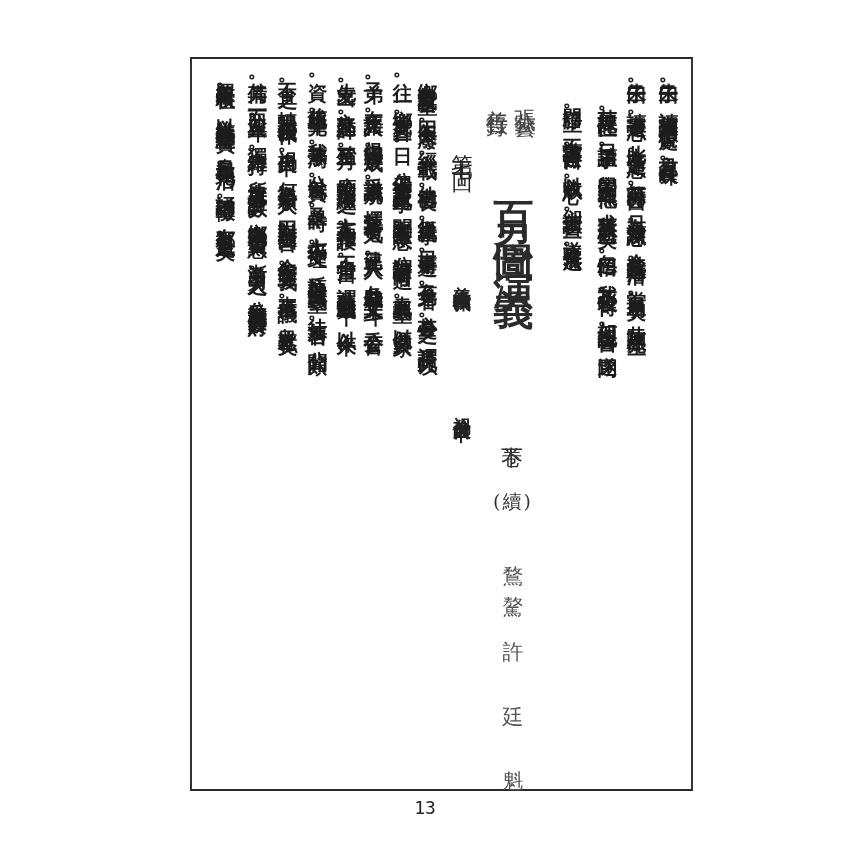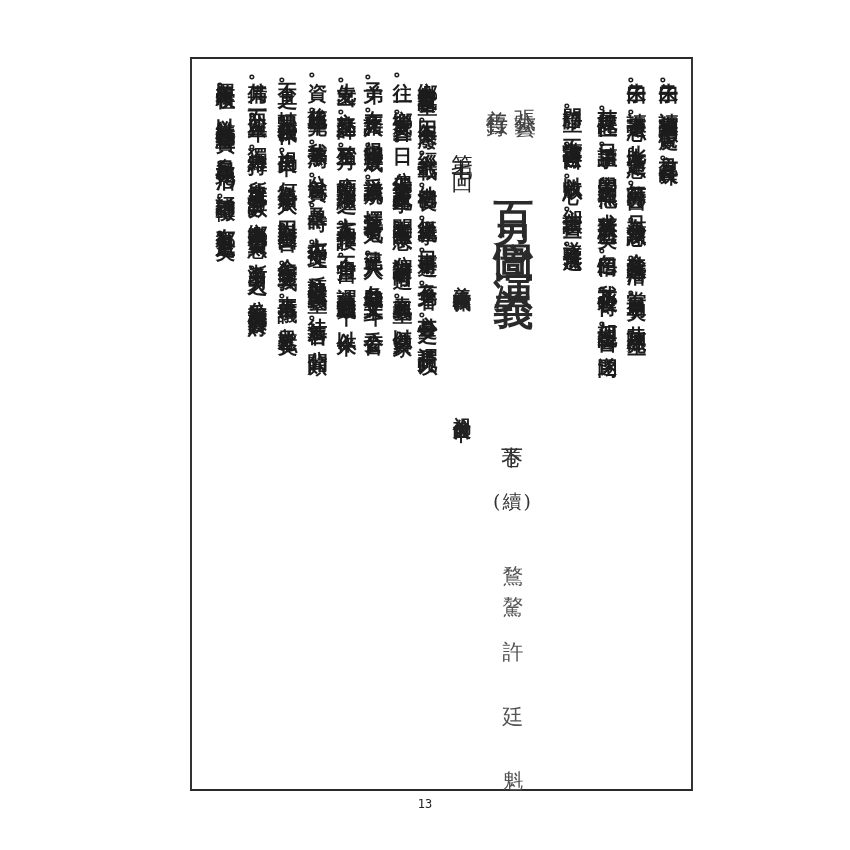--- a/index.html
+++ b/index.html
@@ -19,21 +19,21 @@
   }
   .sub { position:absolute; writing-mode:vertical-rl; text-orientation:upright; white-space:nowrap; }
   .hdr-small { font-size:22px; letter-spacing:3px; color:#444; font-weight:normal; }
   .title-big { font-size:40px; letter-spacing:22px; color:#2a2a2a; font-weight:bold; }
   .vol { font-size:22px; color:#333; letter-spacing:2px; }
   .author { font-size:21px; color:#555; }
   .chapter { font-size:21px; letter-spacing:5px; color:#222; }
   .chapter-title { font-size:18px; letter-spacing:2px; color:#222; font-weight:bold; }
   .page-number {
     position:absolute; left:0; width:850px; top:797px; text-align:center;
-    font-family:"DejaVu Sans Mono", "Liberation Mono", monospace; font-size:12px; color:#222;
+    font-family:"DejaVu Sans Mono", "Liberation Mono", monospace; font-size:18px; color:#222;
   }
 </style>
 </head>
 <body>
 
 <div class="frame">
 
   <div class="col" style="left:463px; top:8px;">朱子曰。讀書須到不忍舍處。方見得眞味。</div>
   <div class="col" style="left:431px; top:8px;">朱子曰。讀書遺忘。此士友之通患。無葯可醫。只有少讀深思。令其意味潛洽。當自有功矣。昔陳烈先生</div>
   <div class="col" style="left:402px; top:34px;">苦無記性。一日讀孟子。學問之道無他。求其放心而已矣。忽悟曰。我心不曾收得。如何記得書。遂閉</div>

